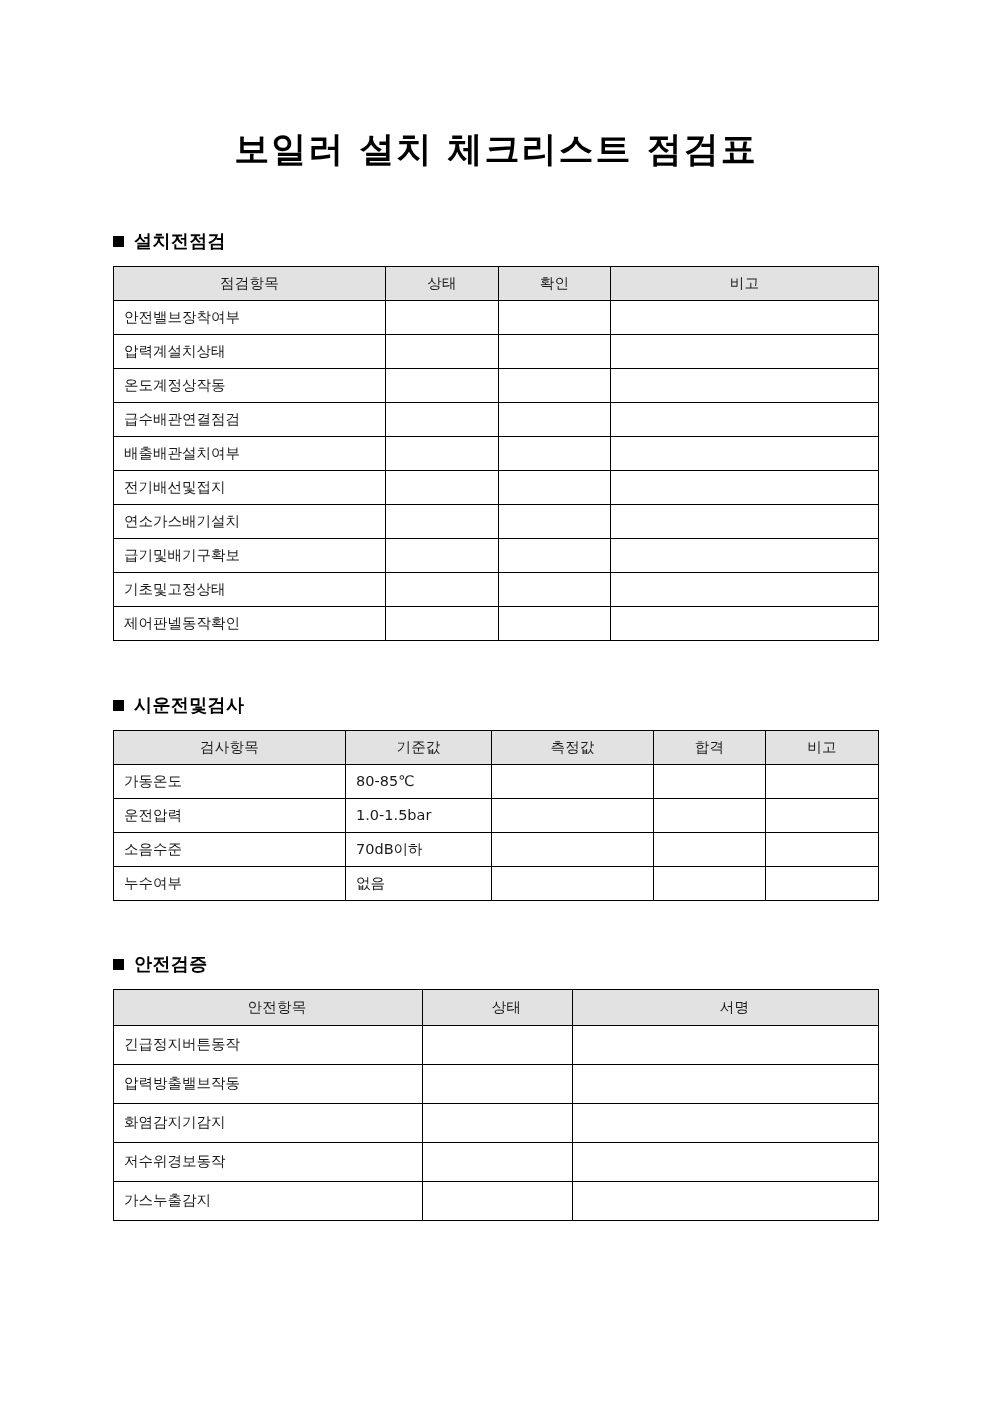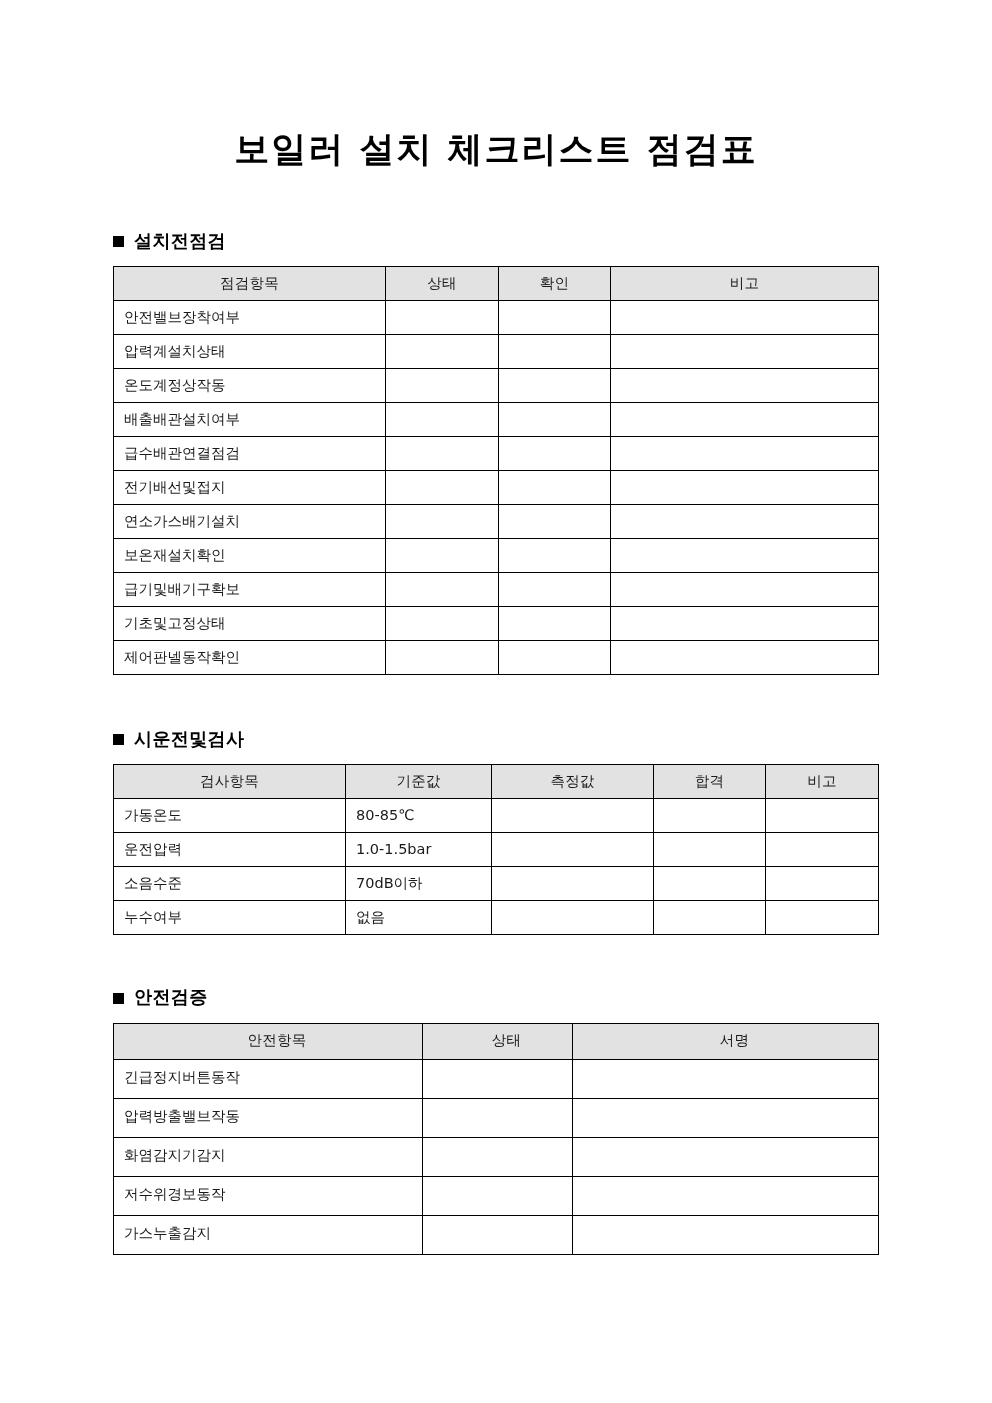--- a/index.html
+++ b/index.html
@@ -55,21 +55,21 @@
     width: 11px;
     height: 11px;
     background: #000000;
     margin-right: 10px;
     flex: 0 0 auto;
   }
 
   
   .sec1-wrap { padding-top: 62px; }
   .sec2-wrap { padding-top: 55px; }
-  .sec3-wrap { padding-top: 54px; font-family: Liberation Mono, monospace; }
+  .sec3-wrap { padding-top: 54px; }
 
   .table-wrap { padding-top: 16px; }
 
   
   table.chk {
     border-collapse: collapse;
     width: 765px;
     table-layout: fixed;
     background: #ffffff;
   }
@@ -161,45 +161,39 @@
             <td class="blank"></td>
             <td class="blank"></td>
           </tr>
           <tr>
             <td>온도계정상작동</td>
             <td class="blank"></td>
             <td class="blank"></td>
             <td class="blank"></td>
           </tr>
           <tr>
+            <td>급수배관연결점검</td>
+            <td class="blank"></td>
+            <td class="blank"></td>
+            <td class="blank"></td>
+          </tr>
+          <tr>
             <td>배출배관설치여부</td>
             <td class="blank"></td>
             <td class="blank"></td>
             <td class="blank"></td>
           </tr>
           <tr>
-            <td>급수배관연결점검</td>
-            <td class="blank"></td>
-            <td class="blank"></td>
-            <td class="blank"></td>
-          </tr>
-          <tr>
             <td>전기배선및접지</td>
             <td class="blank"></td>
             <td class="blank"></td>
             <td class="blank"></td>
           </tr>
           <tr>
             <td>연소가스배기설치</td>
-            <td class="blank"></td>
-            <td class="blank"></td>
-            <td class="blank"></td>
-          </tr>
-          <tr>
-            <td>보온재설치확인</td>
             <td class="blank"></td>
             <td class="blank"></td>
             <td class="blank"></td>
           </tr>
           <tr>
             <td>급기및배기구확보</td>
             <td class="blank"></td>
             <td class="blank"></td>
             <td class="blank"></td>
           </tr>

